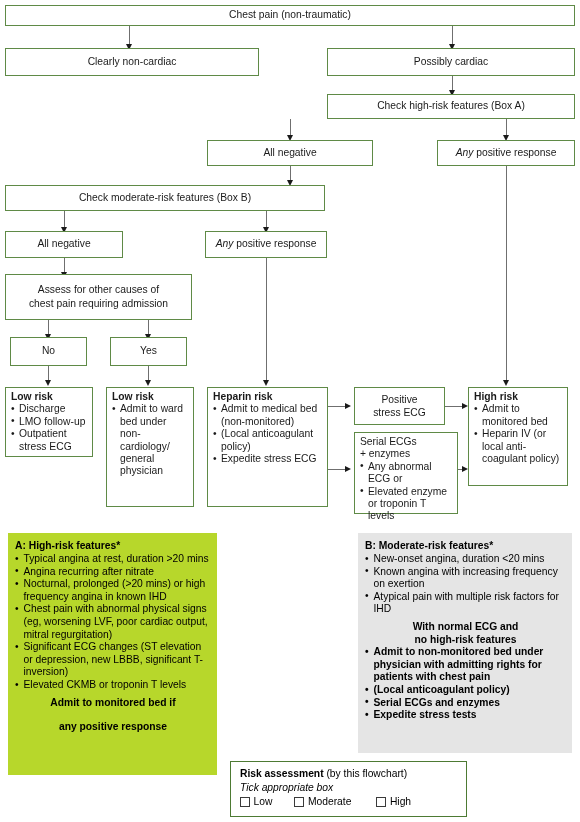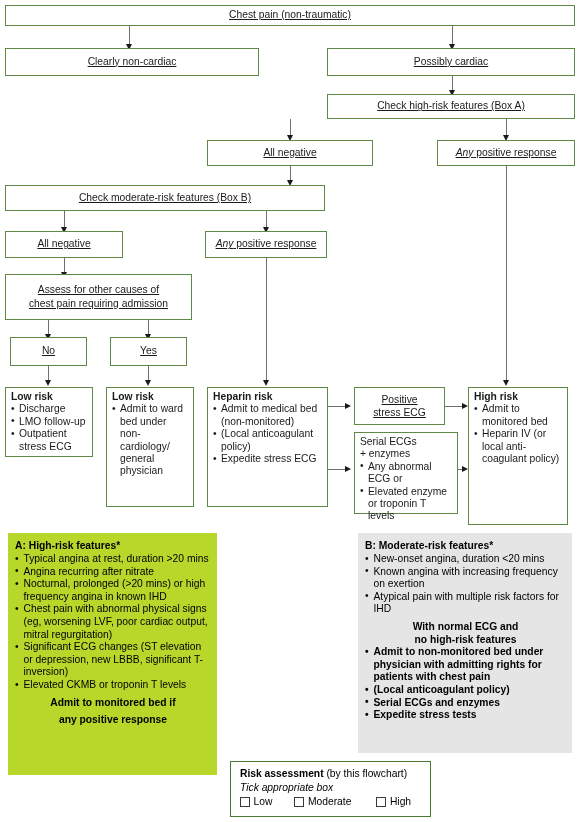--- a/index.html
+++ b/index.html
@@ -26,21 +26,20 @@
     background: #ffffff;
     font-size: 10.3px;
     line-height: 12.4px;
     color: #1a1a1a;
   }
   .node.center {
     display: flex;
     align-items: center;
     justify-content: center;
     text-align: center;
-    text-decoration: underline;
   }
   .node.left {
     padding: 3px 4px 3px 5px;
     text-align: left;
   }
   .node .it { font-style: italic; }
   .hdr {
     font-weight: bold;
     display: block;
     margin-bottom: 0px;
@@ -284,60 +283,60 @@
 
   <div class="node left" style="left:354px; top:432px; width:104px; height:82px;">
     <span style="display:block;">Serial ECGs</span>
     <span style="display:block;">+ enzymes</span>
     <ul class="bl">
       <li>Any abnormal ECG or</li>
       <li>Elevated enzyme or troponin T levels</li>
     </ul>
   </div>
 
-  <div class="node left" style="left:468px; top:387px; width:100px; height:138px;">
+  <div class="node left" style="left:468px; top:387px; width:100px; height:99px;">
     <span class="hdr">High risk</span>
     <ul class="bl">
       <li>Admit to monitored bed</li>
       <li>Heparin IV (or local anti-coagulant policy)</li>
     </ul>
   </div>
 
   <div class="panel a" style="left:8px; top:533px; width:209px; height:242px;">
     <span class="ptitle">A: High-risk features*</span>
     <ul class="bl">
       <li>Typical angina at rest, duration &gt;20 mins</li>
       <li>Angina recurring after nitrate</li>
       <li>Nocturnal, prolonged (&gt;20 mins) or high frequency angina in known IHD</li>
       <li>Chest pain with abnormal physical signs (eg, worsening LVF, poor cardiac output, mitral regurgitation)</li>
       <li>Significant ECG changes (ST elevation or depression, new LBBB, significant T-inversion)</li>
       <li>Elevated CKMB or troponin T levels</li>
     </ul>
-    <span class="boldc" style="margin-bottom:5px;">Admit to monitored bed if</span>
+    <span class="boldc" style="margin-bottom:12px;">Admit to monitored bed if</span>
     <span class="boldc" style="margin-top:0;">any positive response</span>
   </div>
 
   <div class="panel b" style="left:358px; top:533px; width:214px; height:220px;">
     <span class="ptitle">B: Moderate-risk features*</span>
     <ul class="bl">
       <li>New-onset angina, duration &lt;20 mins</li>
       <li>Known angina with increasing frequency on exertion</li>
       <li>Atypical pain with multiple risk factors for IHD</li>
     </ul>
     <span class="boldc" style="margin-bottom:0;">With normal ECG and</span>
     <span class="boldc" style="margin-top:0; margin-bottom:0;">no high-risk features</span>
     <ul class="bl">
       <li class="bold">Admit to non-monitored bed under physician with admitting rights for patients with chest pain</li>
       <li class="bold">(Local anticoagulant policy)</li>
       <li class="bold">Serial ECGs and enzymes</li>
       <li class="bold">Expedite stress tests</li>
     </ul>
   </div>
 
-  <div class="footer-box" style="left:230px; top:761px; width:201px; height:56px;">
+  <div class="footer-box" style="left:230px; top:761px; width:237px; height:56px;">
     <div>
       <span class="fb-bold">Risk assessment</span><span> (by this flowchart)</span>
     </div>
     <div class="fb-it">Tick appropriate box</div>
     <div class="cbrow">
       <span class="cbitem">
         <span class="cbox"></span>
         <span>Low</span>
       </span>
       <span class="cbgap1"></span>

